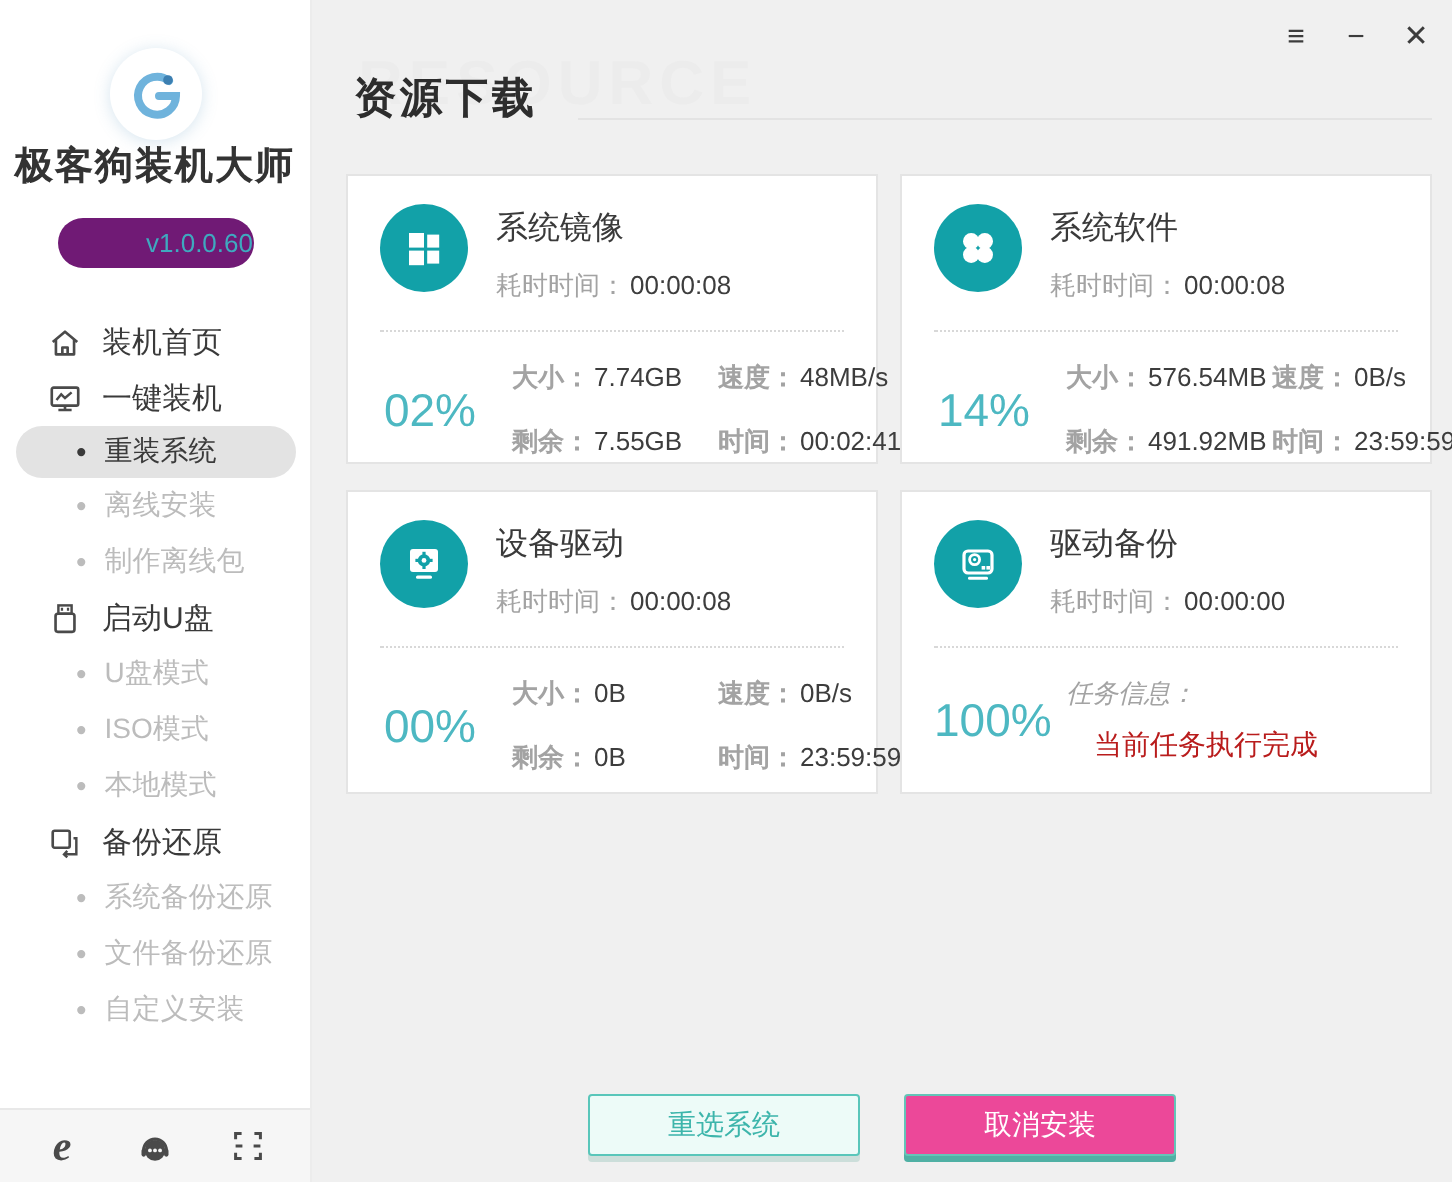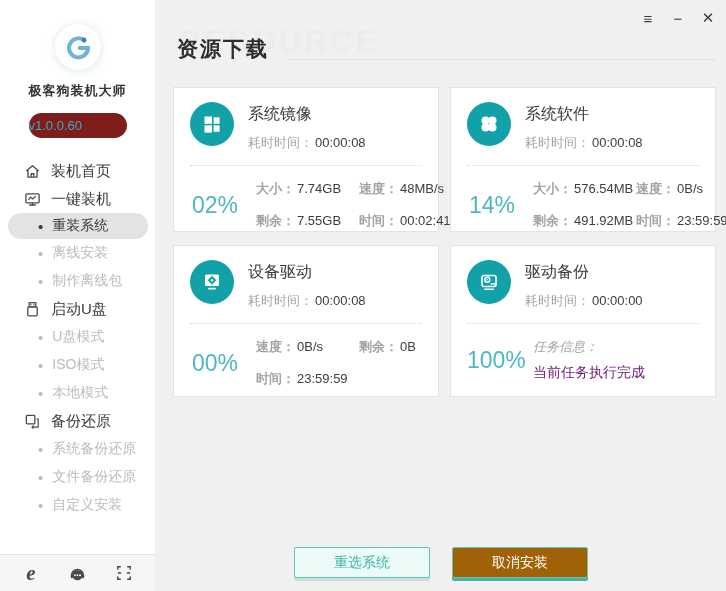--- a/index.html
+++ b/index.html
@@ -6,22 +6,22 @@
   html,body { width:726px; height:591px; }
   body {
     position:relative; overflow:hidden;
     font-family:"Liberation Sans","DejaVu Sans",sans-serif;
     background:#f0f0f0; color:#3d3d3d;
   }
   
   .sidebar { position:absolute; left:0; top:0; width:156px; height:591px; background:#fff; border-right:1px solid #ececec; }
   .logo-wrap { display:flex; justify-content:center; margin-top:24px; }
   .logo { width:46px; height:46px; border-radius:50%; background:#fff; box-shadow:0 1px 8px rgba(90,150,190,.25); display:flex; align-items:center; justify-content:center; }
-  .app-name { margin-top:12px; text-align:center; font-size:13px; font-weight:bold; color:#333; letter-spacing:1px; }
-  .version-pill { margin:13px auto 0; width:98px; height:25px; line-height:25px; border-radius:13px; background:#7f1d1d; color:#3fa9bf; text-align:left; font-size:13px; }
+  .app-name { text-align:center; font-size:19px; font-weight:bold; color:#333; letter-spacing:1px; }
+  .version-pill { margin:13px auto 0; width:98px; height:25px; line-height:25px; border-radius:13px; background:#701a75; color:#3fa9bf; text-align:right; font-size:13px; }
   .menu { position:absolute; top:157px; left:0; right:0; }
   .mi { height:28px; display:flex; align-items:center; cursor:default; }
   .mi.section { padding-left:23px; color:#3a3a3a; font-size:15px;text-align:center; }
   .mi.section .mi-icon { width:18px; height:18px; margin-right:10px; display:flex; align-items:center; justify-content:center; }
   .mi.sub { padding-left:38px; color:#bcbcbc; font-size:14px; }
   .mi.sub .bullet { font-size:15px; margin-right:9px; line-height:1; }
   .mi.sub.active { background:#e3e3e3; border-radius:14px; margin:0 7px 0 8px; height:26px; padding-left:30px; color:#3a3a3a; }
   .mi.sub.active .bullet { color:#3a3a3a; }
   .sidebar-footer { position:absolute; bottom:0; left:0; right:0; height:37px; background:#f6f6f6; border-top:1px solid #e8e8e8; display:flex; align-items:center; justify-content:space-between; padding:0 20px; }
   .foot-ico { width:22px; height:22px; display:flex; align-items:center; justify-content:center; color:#4a4a4a; }
@@ -45,26 +45,26 @@
   .elapsed { margin-top:9px; font-size:13px; color:#a3a3a3; white-space:nowrap; }
   .elapsed .val { color:#3d3d3d; margin-left:2px; }
   .card-divider { border:none; border-top:1px dotted #d8d8d8; margin:13px 0 0; }
   .card-bottom { display:flex; align-items:center; margin-top:14px; }
   .pct { width:50px; flex:none; text-align:center; font-size:23px; color:#4db8c2; }
   .stats { flex:1; margin-left:16px; display:grid; grid-template-columns:103px 1fr; row-gap:14px; font-size:13px; white-space:nowrap; }
   .stat .sl { color:#a3a3a3;font-weight:bold; }
   .stat .sv { color:#3d3d3d; margin-left:2px; }
   .task { margin-left:16px; font-size:13px; }
   .task-label { color:#a3a3a3; display:block;font-style:italic; }
-  .task-status { color:#701a75; display:block; margin-top:8px; font-size:14px; }
+  .task-status { color:#b91c1c; display:block; margin-top:8px; font-size:14px;margin-left:14px; }
   
   .footer-btns { position:absolute; bottom:13px; left:0; right:0; display:flex; justify-content:center; gap:22px; }
   .btn { width:136px; height:31px; display:flex; align-items:center; justify-content:center; font-size:14px; border-radius:2px; cursor:pointer; }
   .btn-outline { background:#edfbf8; border:1px solid #59c6ba; color:#3db5ab; box-shadow:0 3px 0 #ccdeda; }
-  .btn-solid { background:#a16207; border:1px solid #63c5b8; color:#fff; box-shadow:0 3px 0 #4fb0a4; }
+  .btn-solid { background:#ec4899; border:1px solid #63c5b8; color:#fff; box-shadow:0 3px 0 #4fb0a4; }
 </style>
 </head>
 <body>
 
 <div class="sidebar">
   <div class="logo-wrap">
     <div class="logo">
       <svg width="30" height="30" viewBox="0 0 30 30">
         <path d="M21.5 8.5 A9.5 9.5 0 1 0 25 16 L16.5 16" fill="none" stroke="#6fb3dc" stroke-width="4" stroke-linecap="round"></path>
         <circle cx="21" cy="8" r="2.4" fill="#3c7fb1"></circle>
@@ -259,20 +259,21 @@
         </div>
         <div class="card-head-text">
           <div class="card-title">设备驱动</div>
           <div class="elapsed"><span>耗时时间：</span><span class="val">00:00:08</span></div>
         </div>
       </div>
       <hr class="card-divider">
       <div class="card-bottom">
         <div class="pct">00%</div>
         <div class="stats">
+          <span class="stat"><span class="sl">大小：</span><span class="sv">0B</span></span>
           <span class="stat"><span class="sl">速度：</span><span class="sv">0B/s</span></span>
           <span class="stat"><span class="sl">剩余：</span><span class="sv">0B</span></span>
           <span class="stat"><span class="sl">时间：</span><span class="sv">23:59:59</span></span>
         </div>
       </div>
     </div>
 
     <div class="card">
       <div class="card-head">
         <div class="card-ico">

